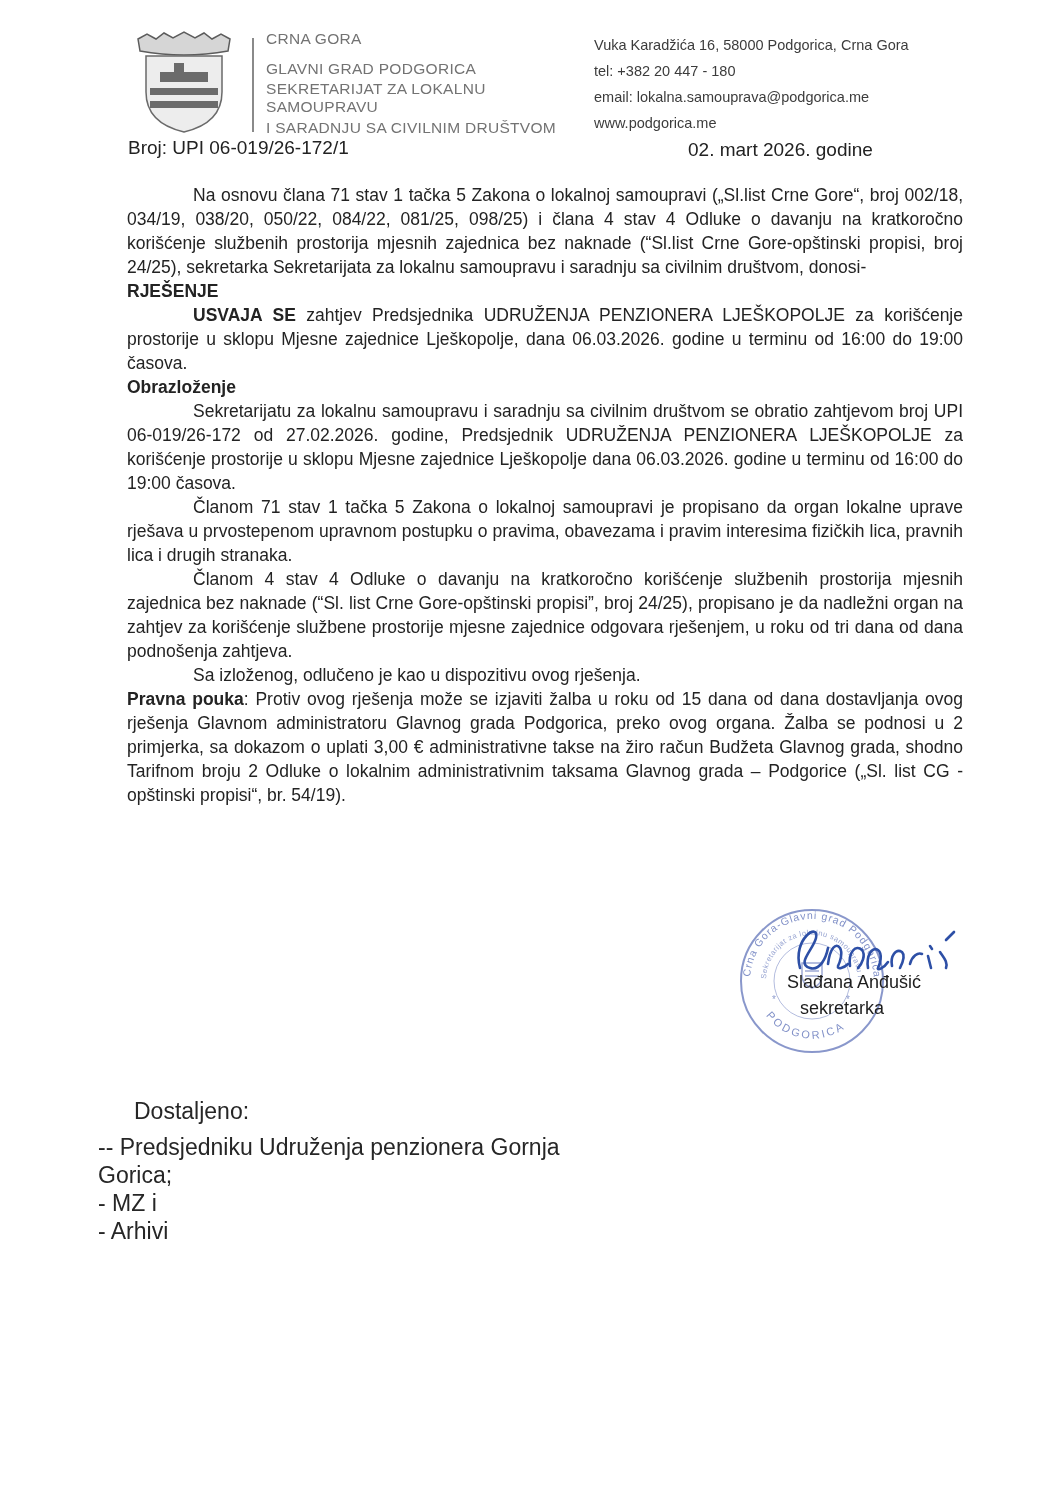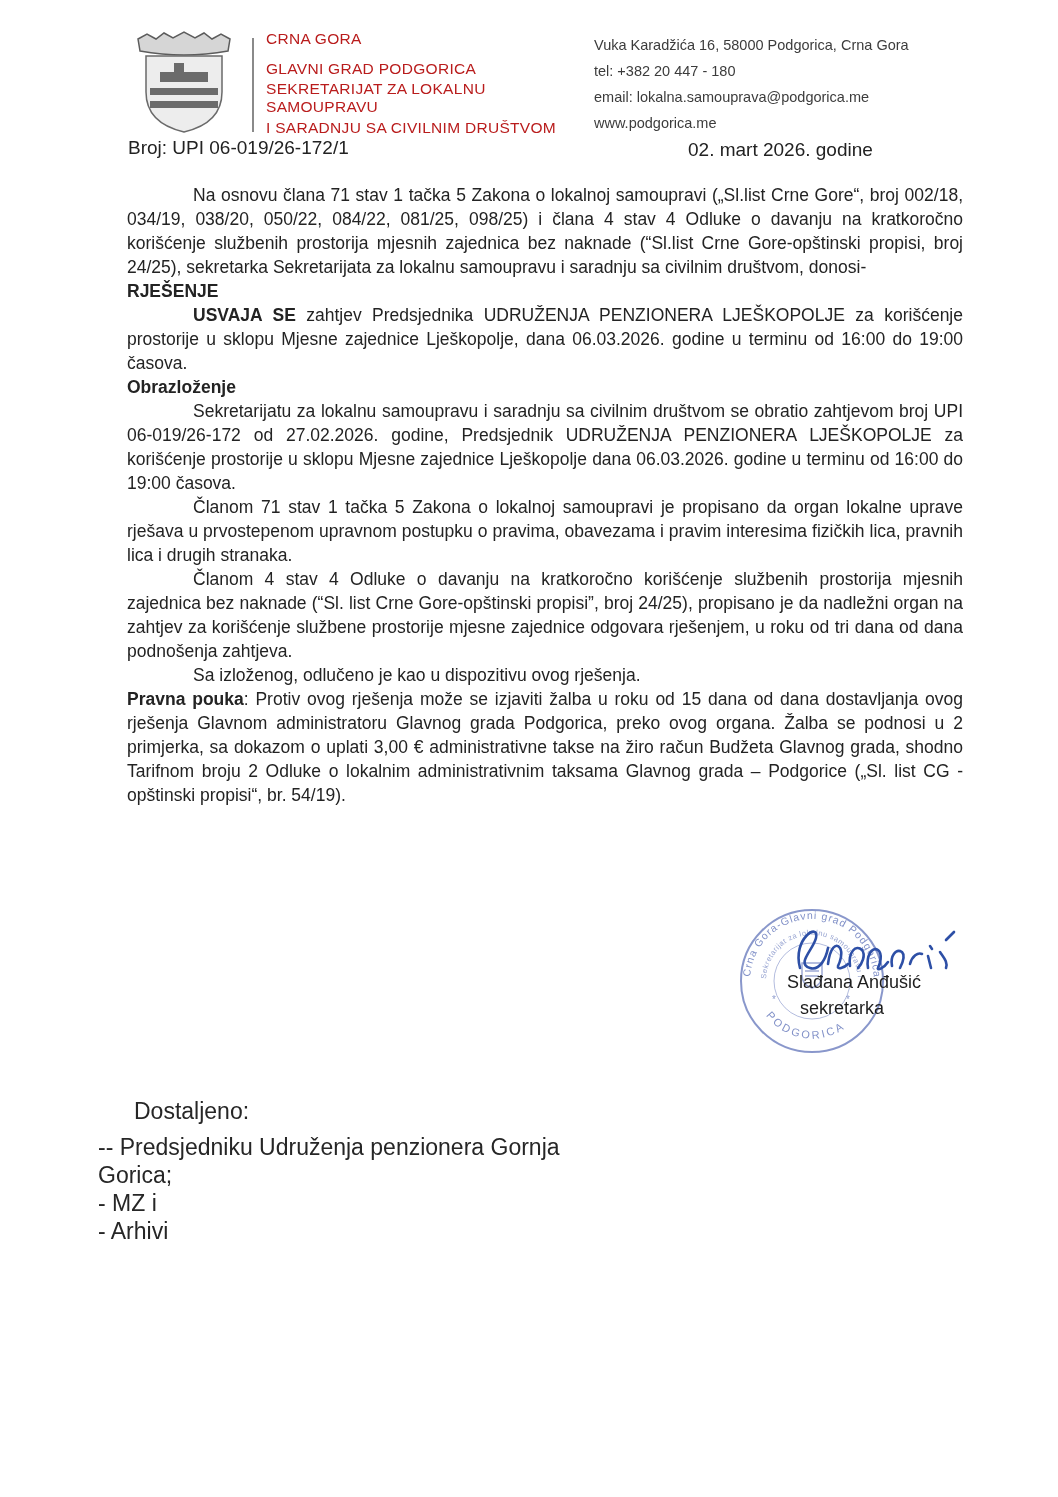--- a/index.html
+++ b/index.html
@@ -9,21 +9,21 @@
     margin:0 auto;
     background:#ffffff;
     font-family:"Liberation Sans", sans-serif;
     color:#1f1f1f;
     overflow:hidden;
   }
   
   .logo{position:absolute;left:134px;top:30px;width:100px;height:106px;}
   .hdr-divider{position:absolute;left:252px;top:38px;width:2px;height:94px;background:#8a8a8a;}
   .org{position:absolute;left:266px;top:30px;width:330px;}
-  .org div{font-size:15.5px;letter-spacing:.3px;color:#b91c1c;}
+  .org div{font-size:15.5px;letter-spacing:.3px;color:#737373;}
   .org .l1{margin-bottom:12px;}
   .org .l2{margin-bottom:2px;}
   .org .l3{margin-bottom:3px;}
   .contact{position:absolute;left:594px;top:32px;width:420px;}
   .contact div{font-size:14.5px;line-height:26px;color:#3c3c3c;}
   .doc-number{position:absolute;left:128px;top:137px;font-size:19px;color:#222;}
   .doc-date{position:absolute;left:688px;top:139px;font-size:19px;color:#222;}
   
   .main{position:absolute;left:127px;top:183px;width:836px;}
   .main p{margin:0;font-size:17.5px;line-height:24px;text-align:justify;color:#232323;}

